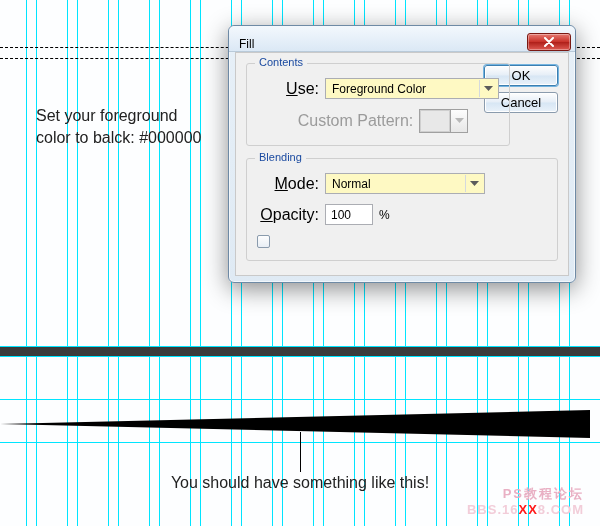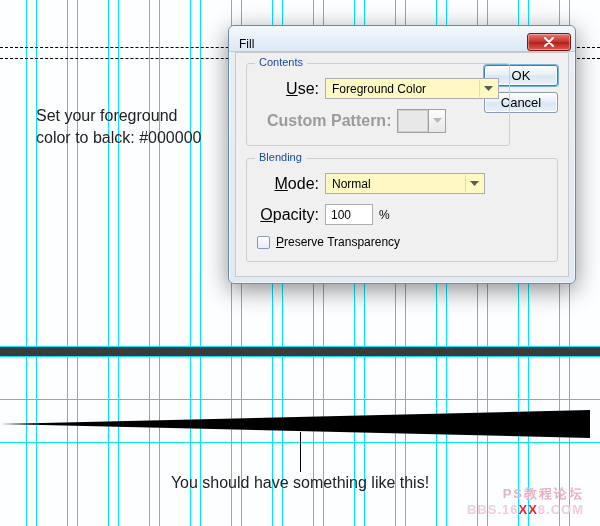--- a/index.html
+++ b/index.html
@@ -329,21 +329,21 @@
         <div class="lbl"><span class="u">U</span><span>se:</span></div>
         <div class="combo">
           <span>Foreground Color</span>
           <div class="caret">
             <svg width="9" height="6" viewBox="0 0 9 6">
                 <path d="M0 0 L4.5 5 L9 0 Z" fill="#5b5b5b"></path>
               </svg>
           </div>
         </div>
       </div>
-      <div class="row pattern-row" style="justify-content:flex-start;font-weight:bold;">
+      <div class="row pattern-row" style="justify-content:center;">
         <div class="lbl disabled">Custom Pattern:</div>
         <div style="display:flex;">
           <div class="swatch-btn">
               <div class="inner"></div>
             </div>
           <div class="swatch-caret">
             <svg width="9" height="6" viewBox="0 0 9 6">
                 <path d="M0 0 L4.5 5 L9 0 Z" fill="#b8b8b8"></path>
               </svg>
           </div>
@@ -366,17 +366,16 @@
       </div>
       <div class="row">
         <div class="lbl"><span class="u">O</span><span>pacity:</span></div>
         <div class="textin">
             <span>100</span>
           </div>
         <span class="pct">%</span>
       </div>
       <div class="chk-row">
         <div class="chk"></div>
-        <span><span class="u">P</span><span>reserve Transparency</span></span>
       </div>
     </div>
   </div>
 </div>
 
 </body></html>

